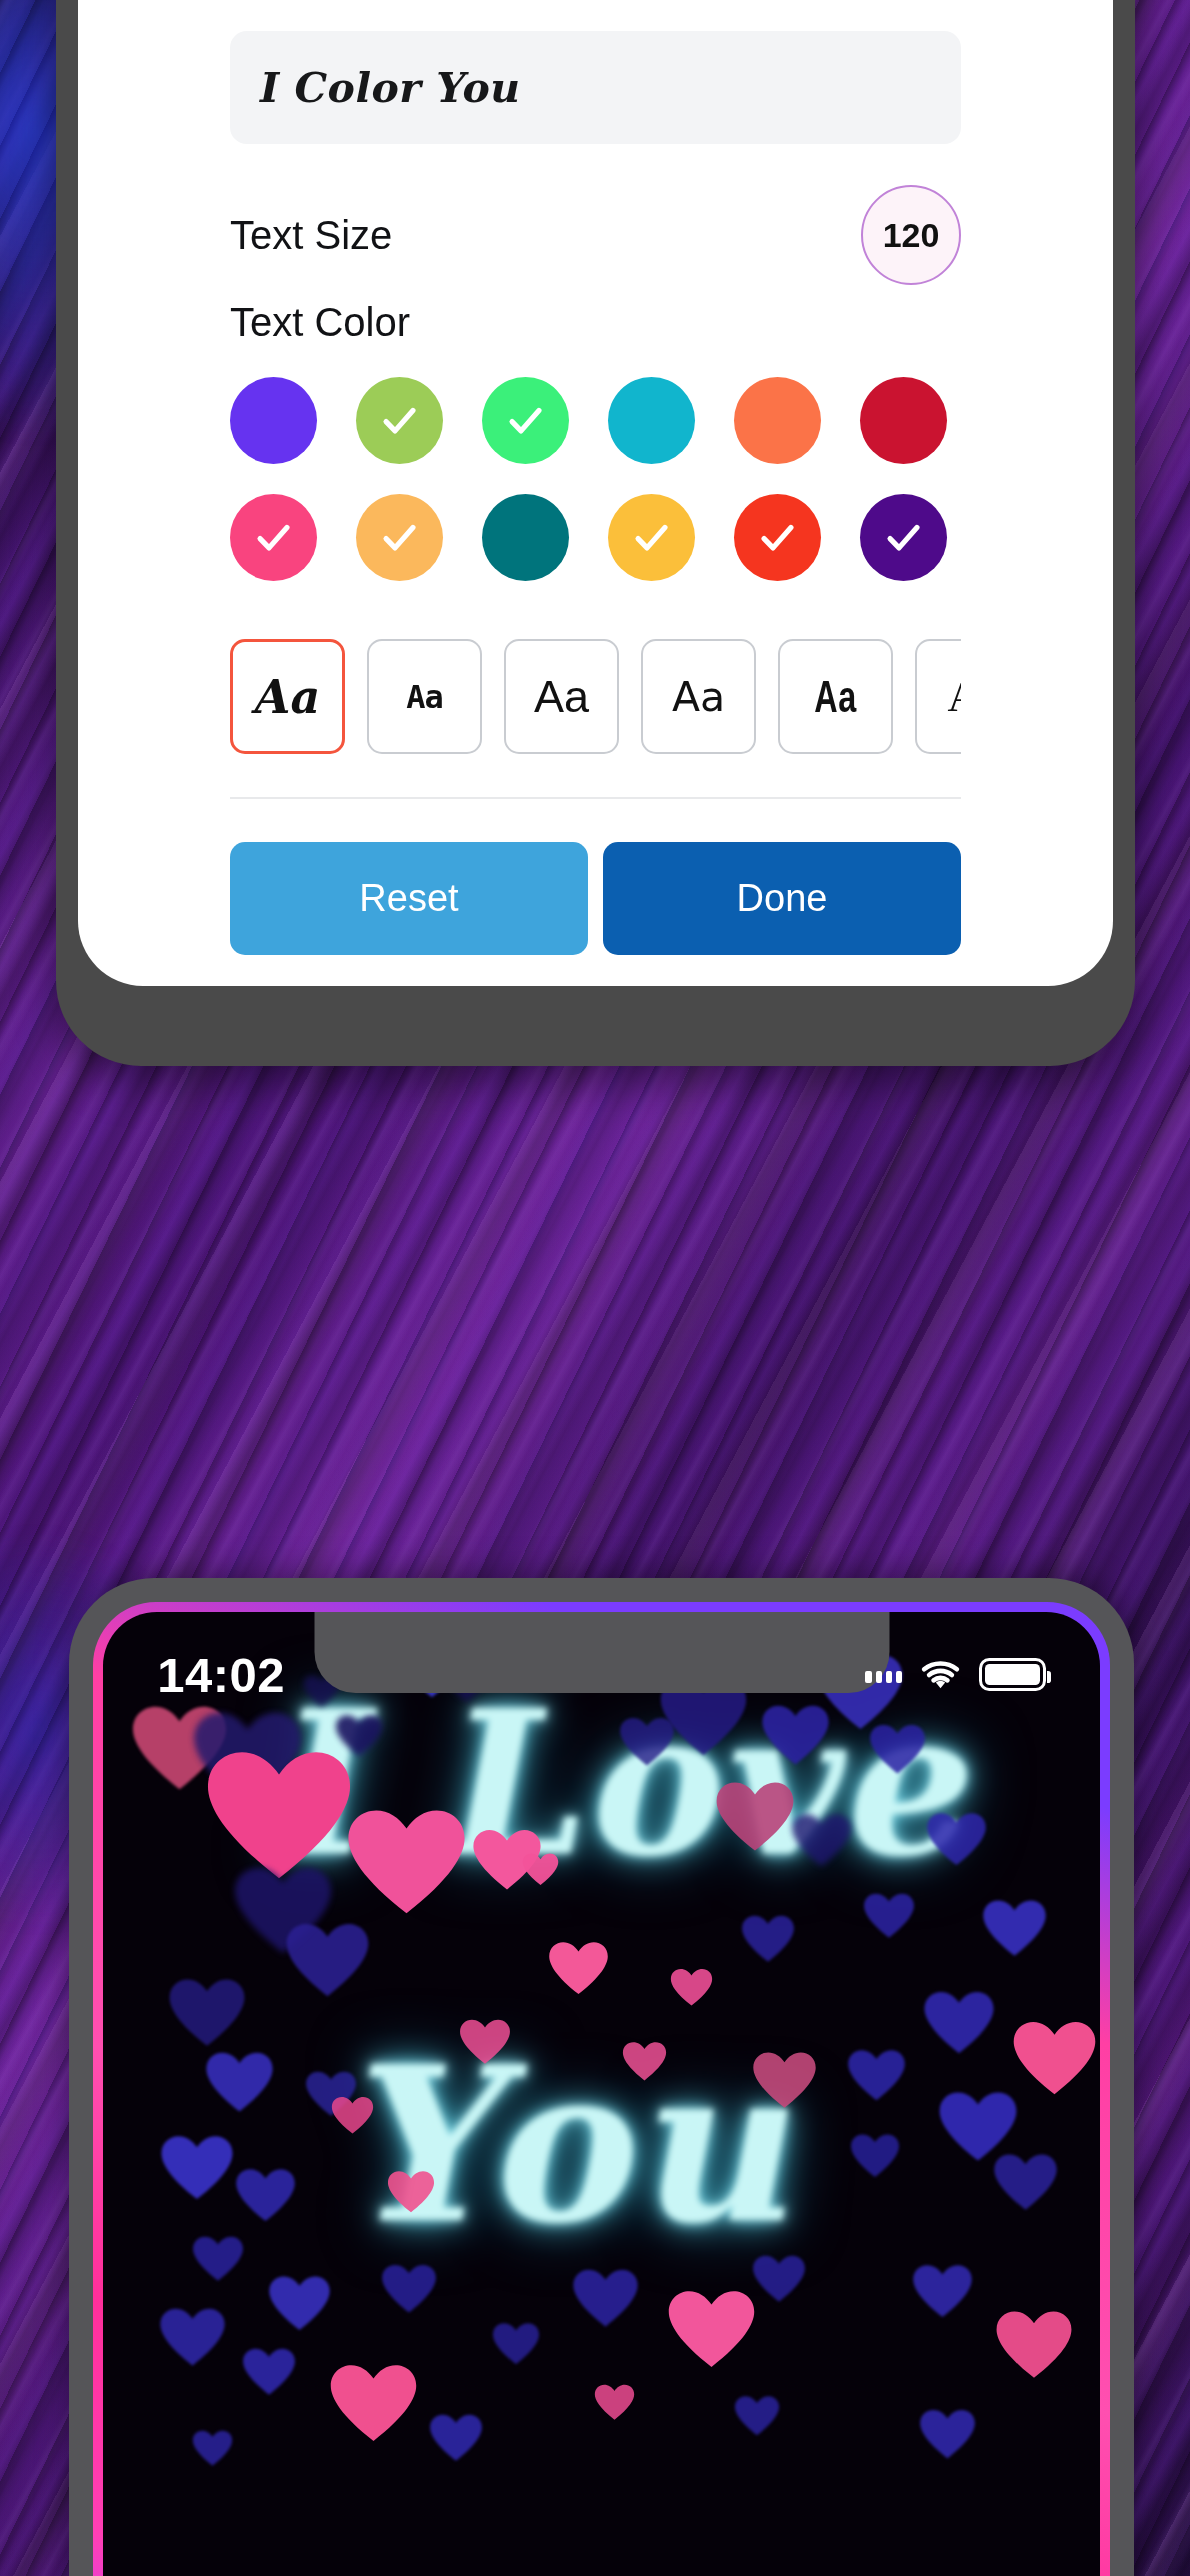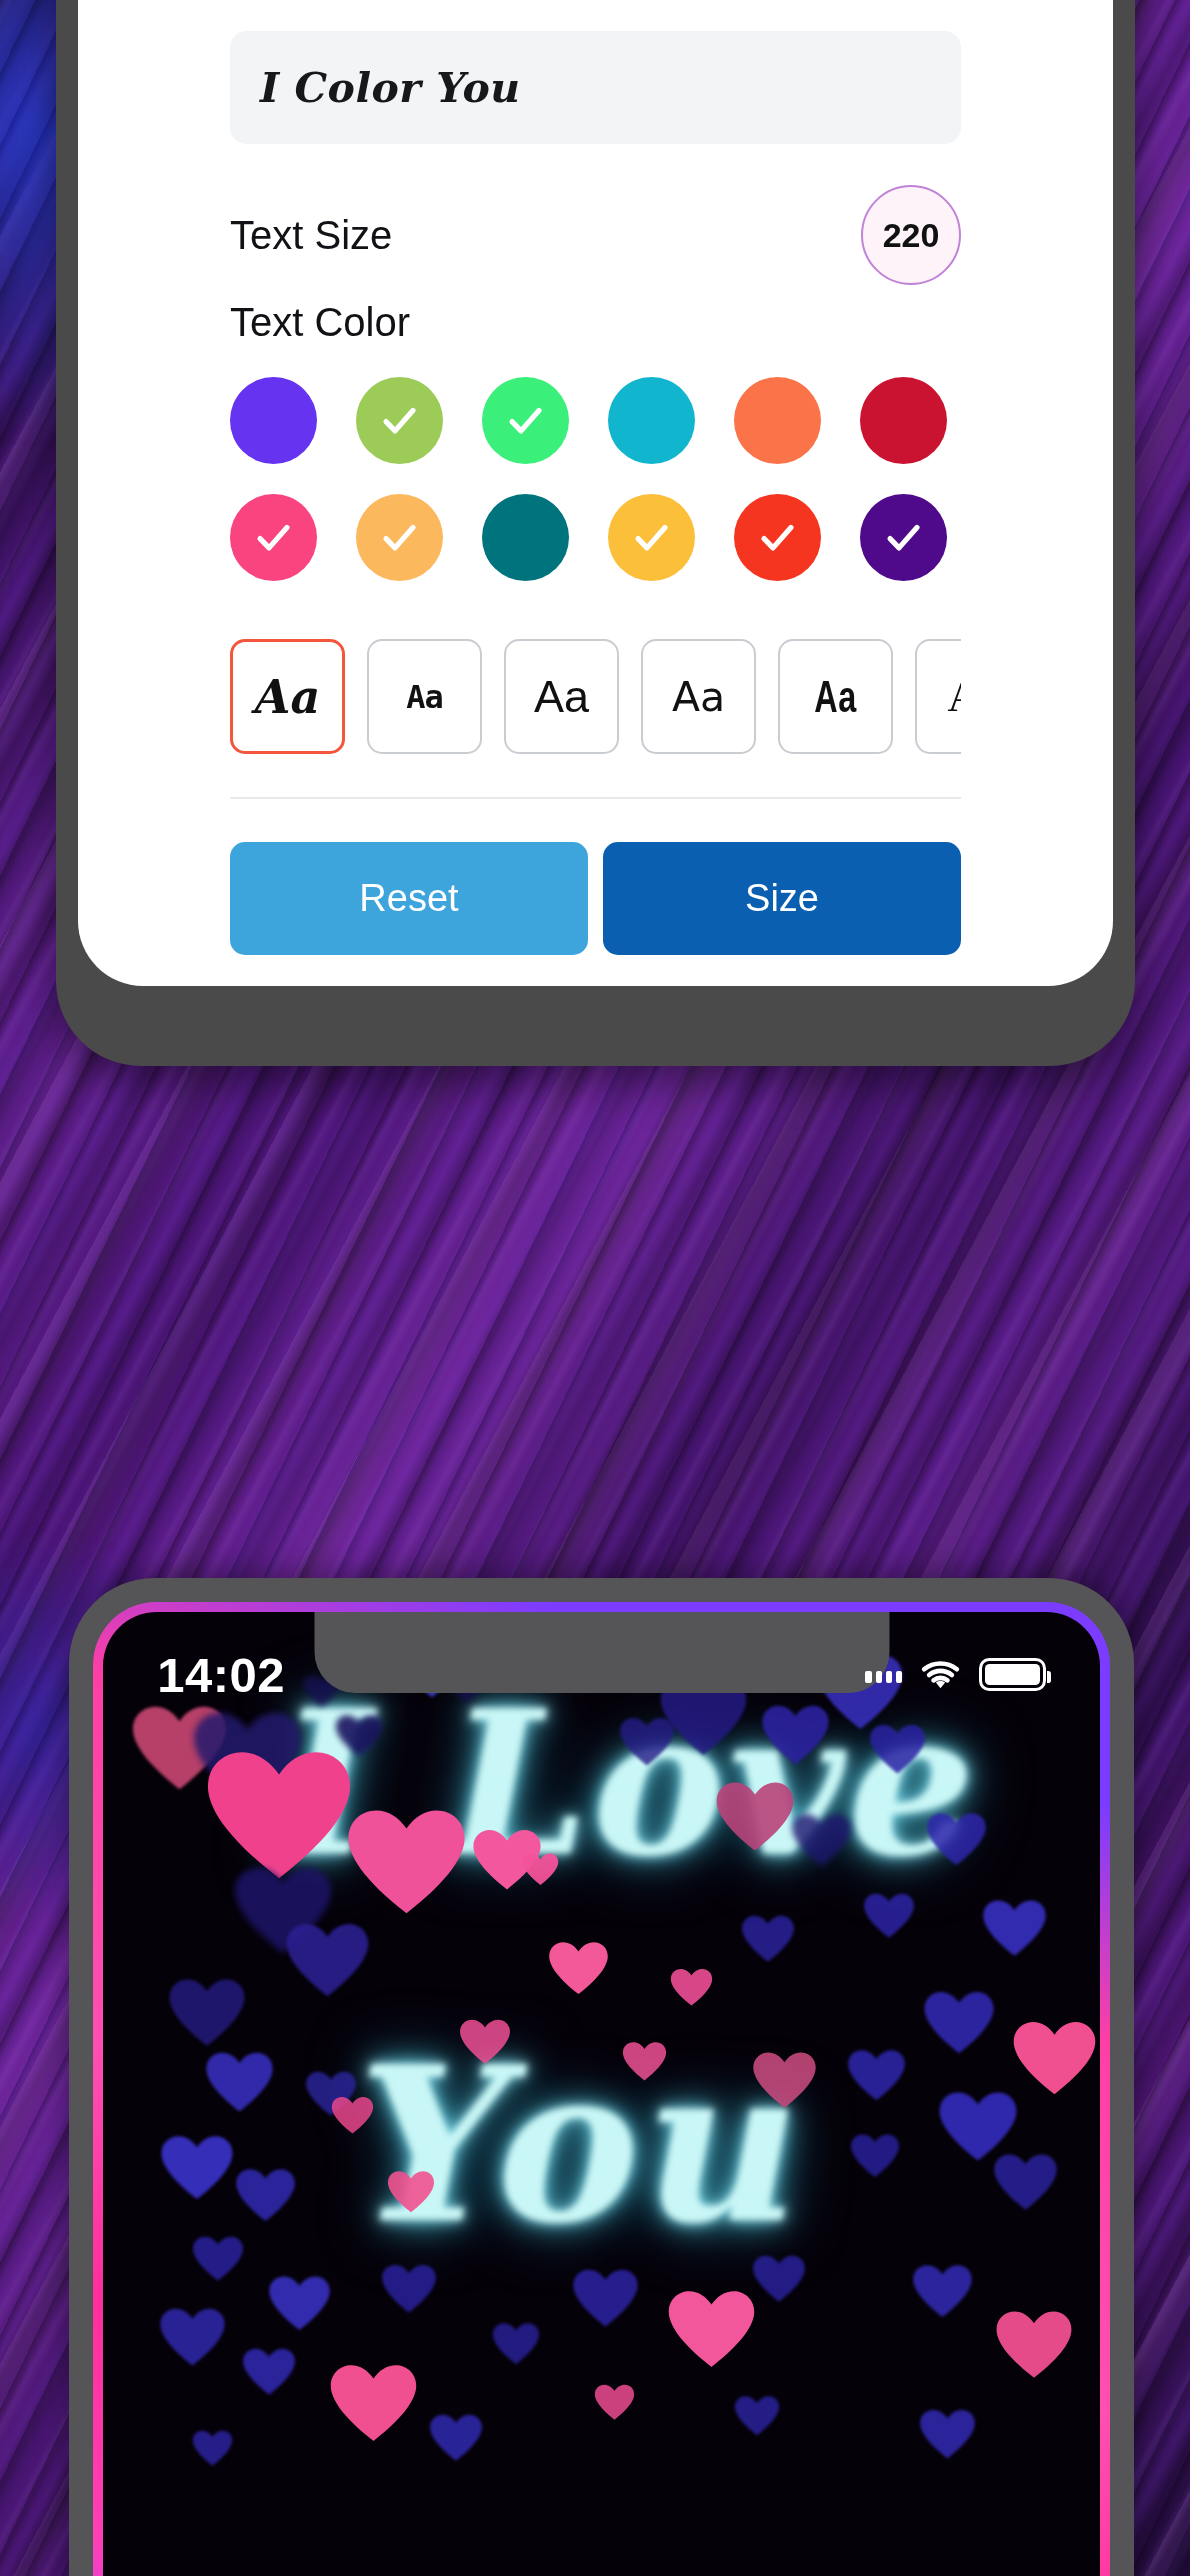--- a/index.html
+++ b/index.html
@@ -227,21 +227,21 @@
 
 <div id="phone-top">
   <div id="phone-top-screen">
     <div class="sheet">
       <div class="sheet-pad">
 
         <div class="text-input" placeholder="Enter text">I Color You</div>
 
         <div class="row-size">
           <div class="lbl">Text Size</div>
-          <div class="size-badge">220</div>
+          <div class="size-badge">120</div>
         </div>
 
         <div class="lbl lbl-color">Text Color</div>
 
         <div class="swatch-rows">
           <div class="swatch-row" id="color-row-0">
               <div class="swatch" style="background: rgb(102, 51, 240);"></div>
               <div class="swatch" style="background: rgb(156, 204, 87);">
                 <svg class="tick" viewBox="0 0 24 24">
                   <path d="M4.5 12.6l5 5.2L19.5 6.4" stroke="#fff" stroke-width="2.9" fill="none" stroke-linecap="round" stroke-linejoin="round"></path>
@@ -306,21 +306,21 @@
             <div class="font-btn">
               <span class="f6">Aa</span>
             </div>
           </div>
 
         <div class="divider"></div>
       </div>
 
       <div class="btn-row">
         <div class="btn btn-reset">Reset</div>
-        <div class="btn btn-done">Size</div>
+        <div class="btn btn-done">Done</div>
       </div>
 
       <div class="home-ind"></div>
     </div>
   </div>
 </div>
 
 <div id="headline">
 </div>
 

